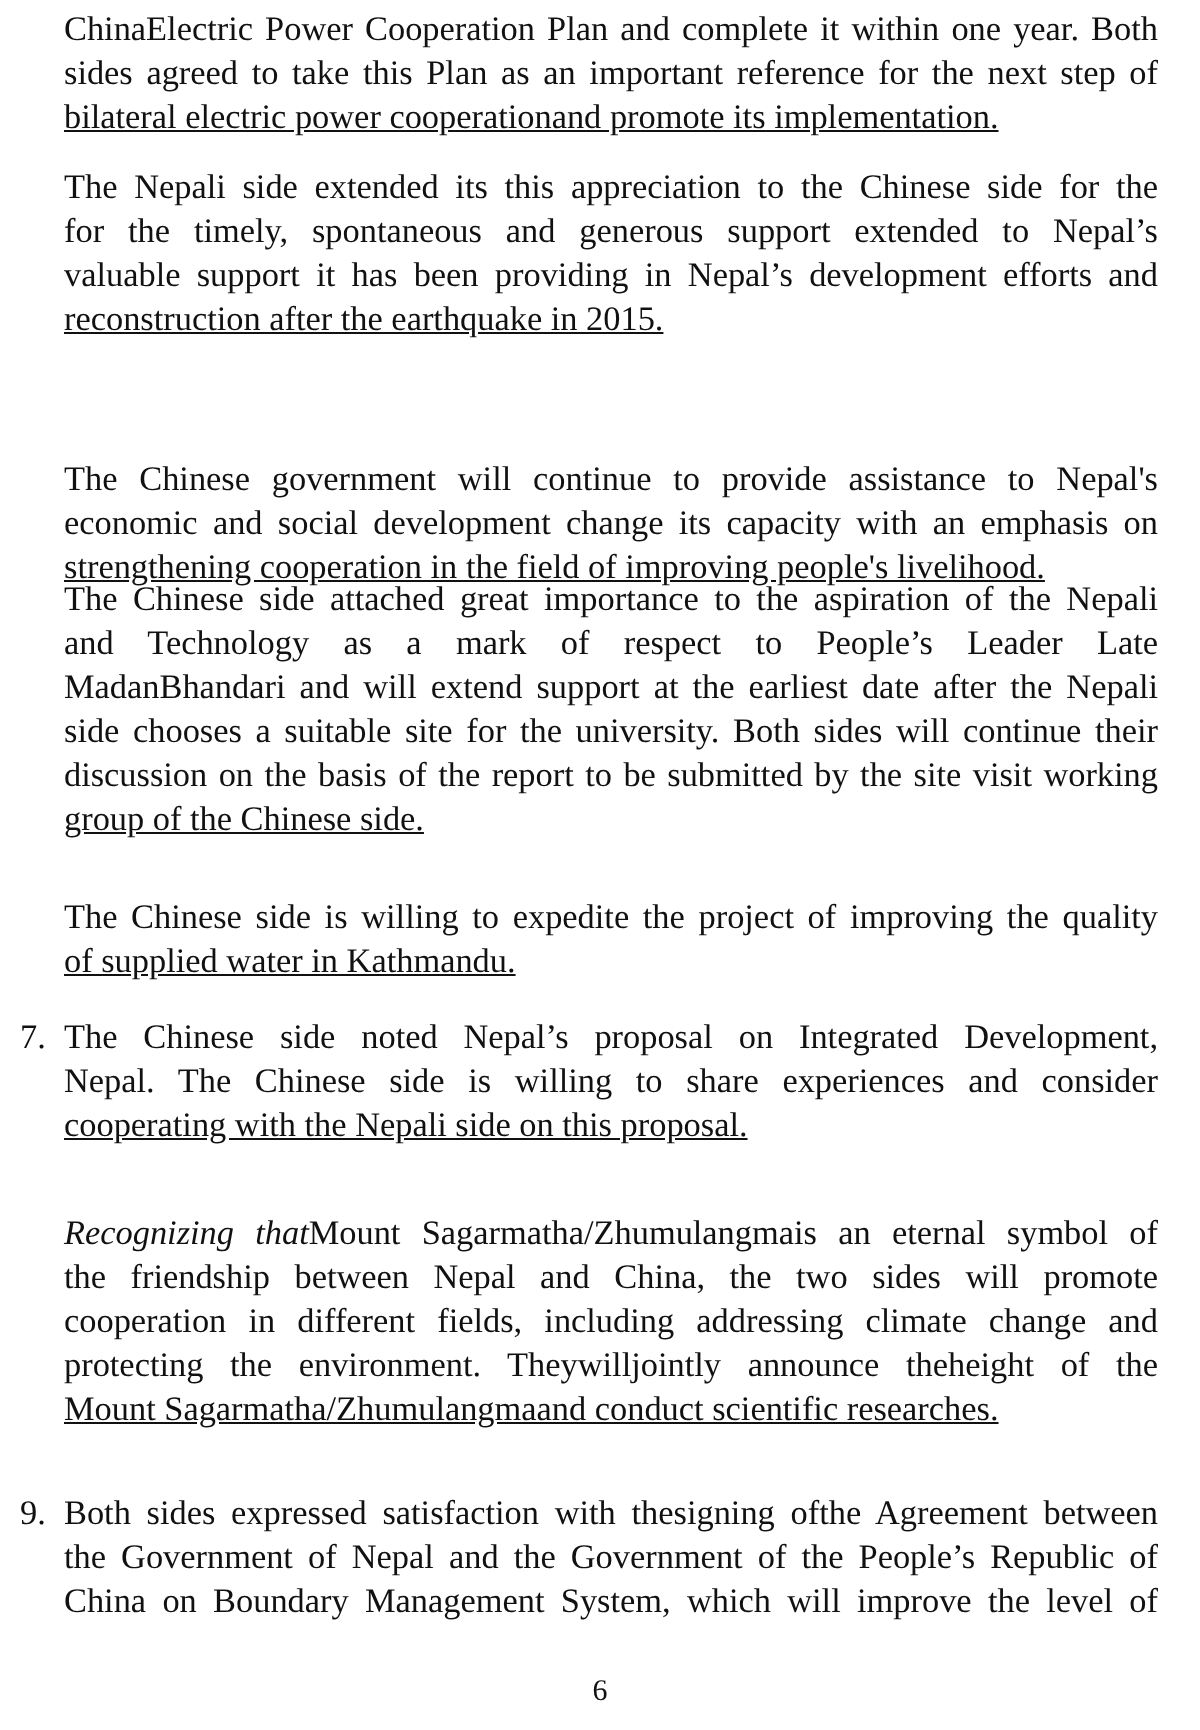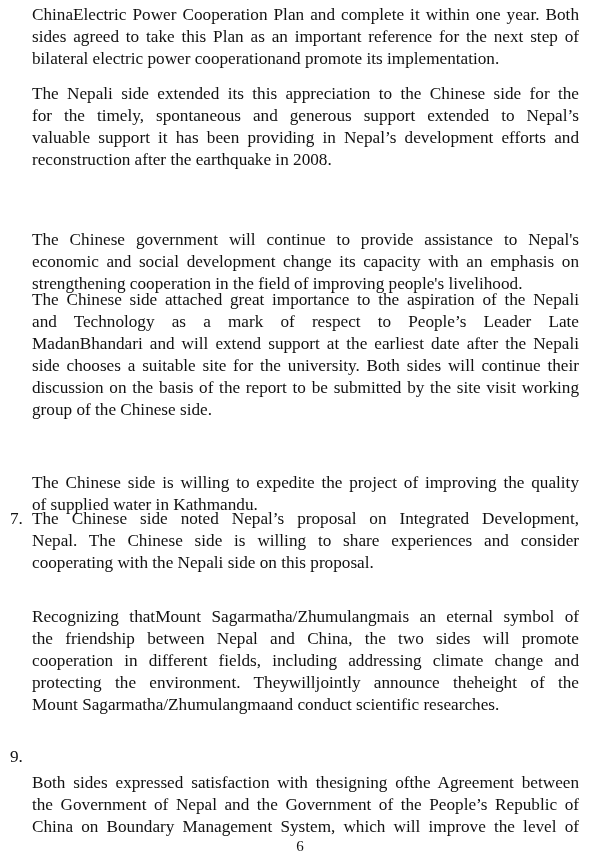--- a/index.html
+++ b/index.html
@@ -2,80 +2,80 @@
 <html><head>
 <meta charset="utf-8">
 <style>
   html, body { margin: 0; padding: 0; background: #ffffff; }
   body { width: 600px; height: 865px; position: relative; overflow: hidden;
          font-family: "Liberation Serif", serif; color: #111; }
   .page { position: absolute; left: 0; top: 0; width: 480px; height: 865px; }
   .para { position: absolute; left: 32px; width: 547px; font-size: 17.2px;
           line-height: 22px; text-align: justify; margin: 0; }
   .para .ln { display: block; text-align: justify; text-align-last: justify; white-space: nowrap; }
-  .para .ln.last { text-align-last: left; }
+  .para .ln.last { text-align-last: left; text-decoration: underline; }
   .num { position: absolute; left: 10px; font-size: 17.2px; line-height: 22px; }
   .footer { position: absolute; top: 838px; left: 0; width: 600px; text-align: center;
             font-size: 15px; }
-  .ital { }
+  .ital { font-style: italic; }
 </style>
 </head>
 <body>
 
 <div class="page">
 
   <div class="para" style="top:4px;">
     <span class="ln">ChinaElectric Power Cooperation Plan and complete it within one year. Both</span>
     <span class="ln">sides agreed to take this Plan as an important reference for the next step of</span>
     <span class="ln last">bilateral electric power cooperationand promote its implementation.</span>
   </div>
 
   <div class="para" style="top:83px;">
     <span class="ln">The Nepali side extended its this appreciation to the Chinese side for the</span>
     <span class="ln">for the timely, spontaneous and generous support extended to Nepal’s</span>
     <span class="ln">valuable support it has been providing in Nepal’s development efforts and</span>
-    <span class="ln last">reconstruction after the earthquake in 2008.</span>
+    <span class="ln last">reconstruction after the earthquake in 2015.</span>
   </div>
 
   <div class="para" style="top:229px;">
     <span class="ln">The Chinese government will continue to provide assistance to Nepal's</span>
     <span class="ln">economic and social development change its capacity with an emphasis on</span>
     <span class="ln last">strengthening cooperation in the field of improving people's livelihood.</span>
   </div>
 
   <div class="para" style="top:289px;">
     <span class="ln">The Chinese side attached great importance to the aspiration of the Nepali</span>
     <span class="ln">and Technology as a mark of respect to People’s Leader Late</span>
     <span class="ln">MadanBhandari and will extend support at the earliest date after the Nepali</span>
     <span class="ln">side chooses a suitable site for the university. Both sides will continue their</span>
     <span class="ln">discussion on the basis of the report to be submitted by the site visit working</span>
     <span class="ln last">group of the Chinese side.</span>
   </div>
 
-  <div class="para" style="top:472px;">
+  <div class="para" style="top:448px;">
     <span class="ln">The Chinese side is willing to expedite the project of improving the quality</span>
     <span class="ln last">of supplied water in Kathmandu.</span>
   </div>
 
   <span class="num" style="top:508px;">7.</span>
   <div class="para" style="top:508px;">
     <span class="ln">The Chinese side noted Nepal’s proposal on Integrated Development,</span>
     <span class="ln">Nepal. The Chinese side is willing to share experiences and consider</span>
     <span class="ln last">cooperating with the Nepali side on this proposal.</span>
   </div>
 
   <div class="para" style="top:606px;">
     <span class="ln"><span class="ital">Recognizing that</span><span>Mount Sagarmatha/Zhumulangmais an eternal symbol of</span></span>
     <span class="ln">the friendship between Nepal and China, the two sides will promote</span>
     <span class="ln">cooperation in different fields, including addressing climate change and</span>
     <span class="ln">protecting the environment. Theywilljointly announce theheight of the</span>
     <span class="ln last">Mount Sagarmatha/Zhumulangmaand conduct scientific researches.</span>
   </div>
 
   <span class="num" style="top:746px;">9.</span>
-  <div class="para" style="top:772px;">
+  <div class="para" style="top:746px;">
     <span class="ln">Both sides expressed satisfaction with thesigning ofthe Agreement between</span>
     <span class="ln">the Government of Nepal and the Government of the People’s Republic of</span>
     <span class="ln">China on Boundary Management System, which will improve the level of</span>
   </div>
 
   <div class="footer">6</div>
 </div>
 
 </body></html>

